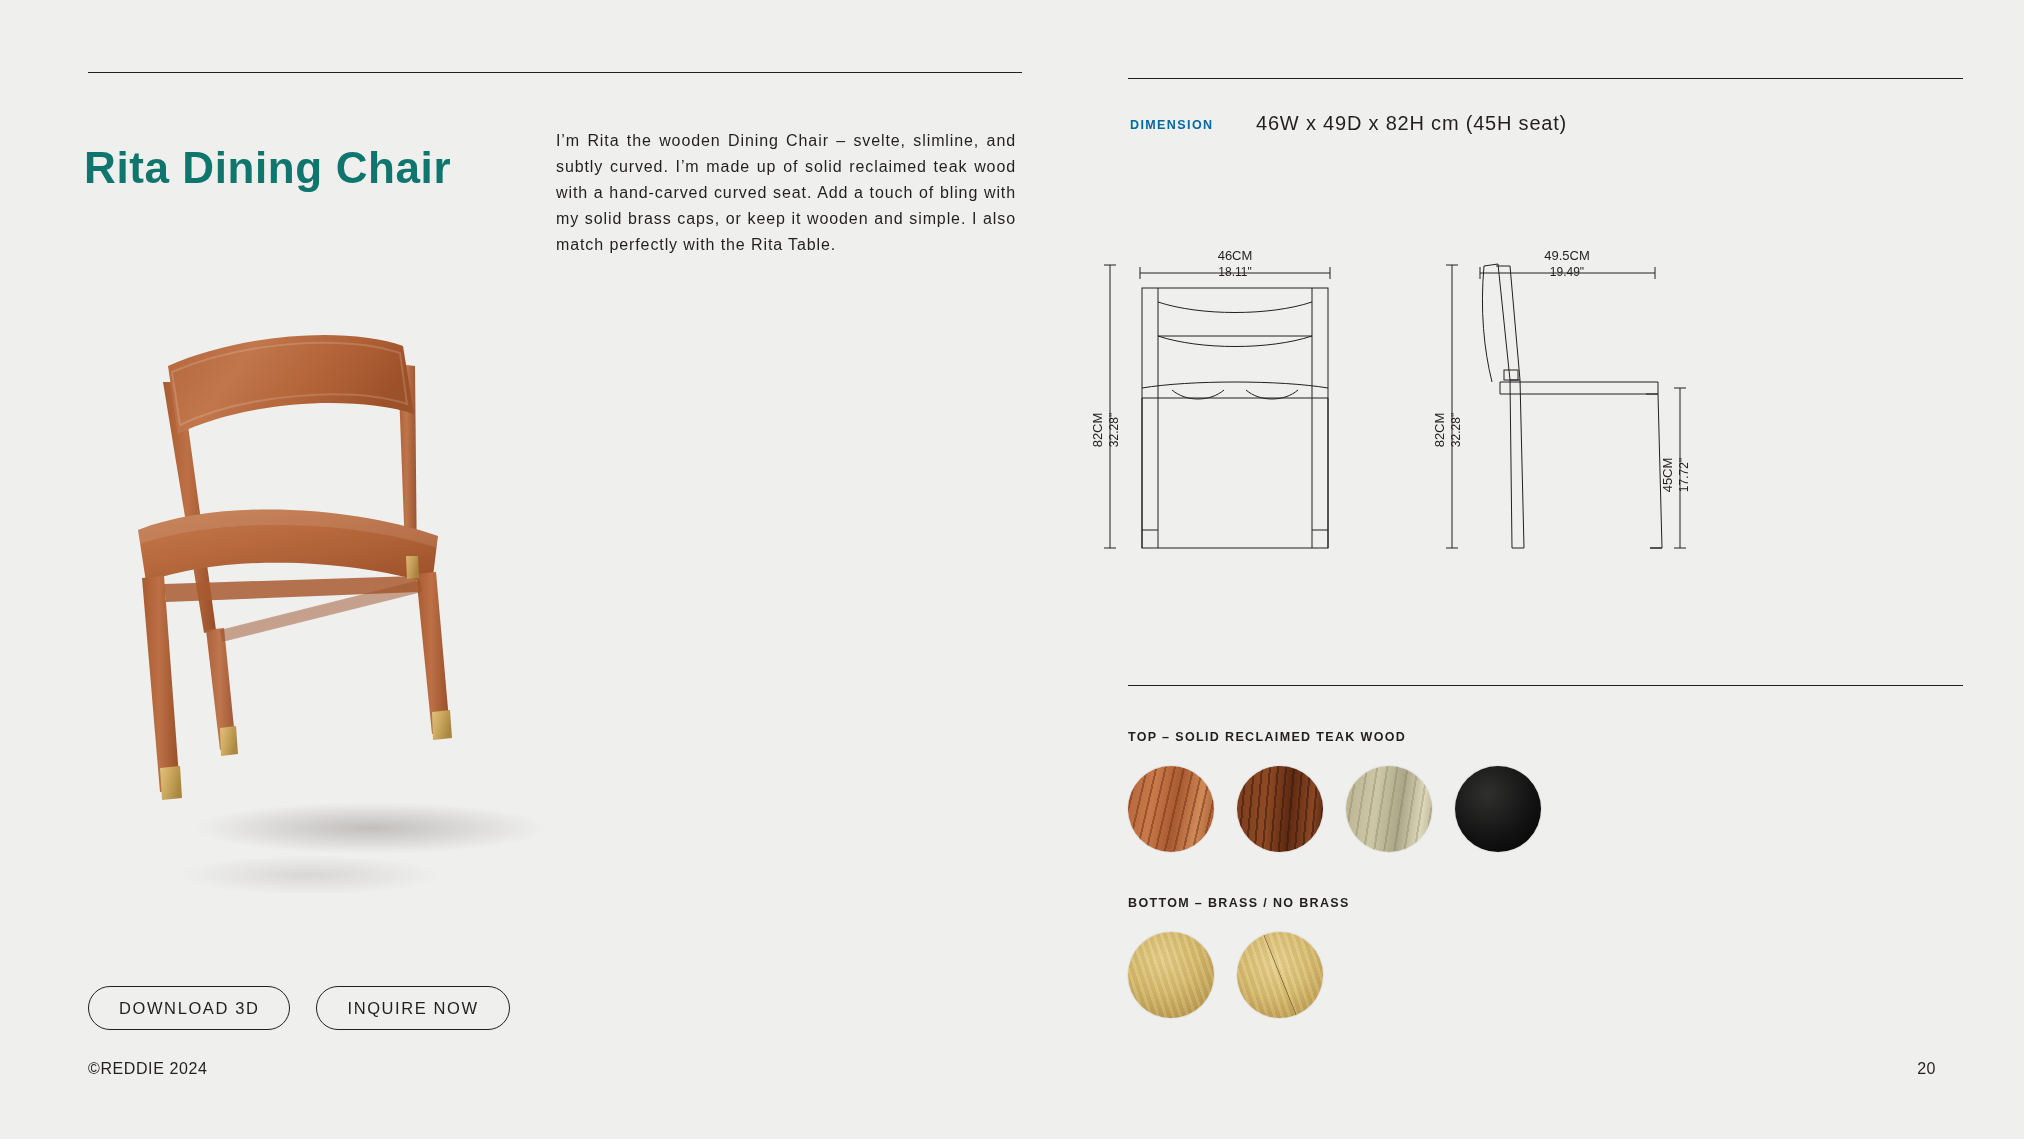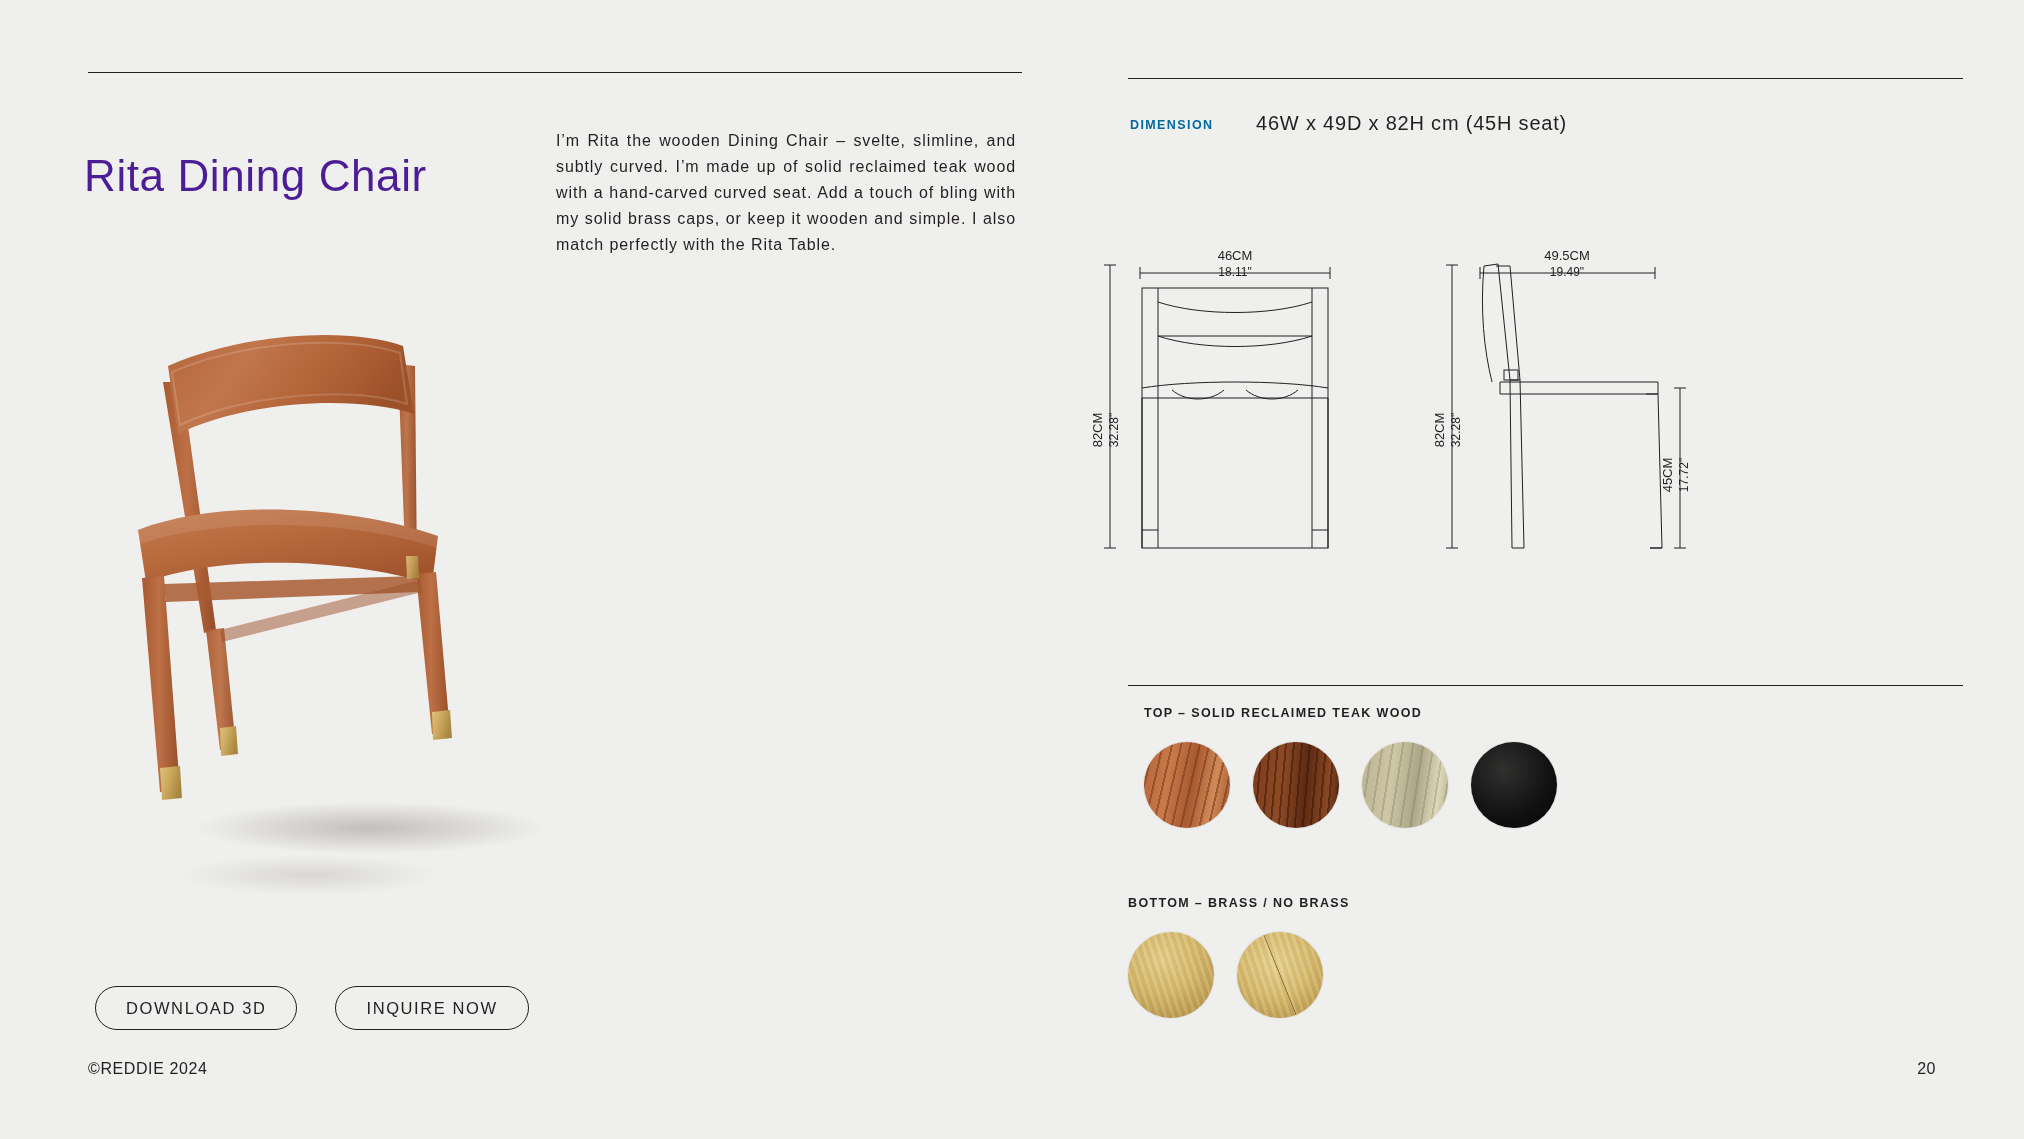--- a/index.html
+++ b/index.html
@@ -22,27 +22,27 @@
   }
   .rule {
     position: absolute;
     background: #231f20;
     height: 1px;
   }
   .left-rule-top { left: 88px; top: 72px; width: 934px; }
 
   .product-title {
     position: absolute;
-    left: 84px; top: 120px;
+    left: 84px; top: 112px;
     width: 420px;
     font-size: 44px;
     line-height: 1.22;
     letter-spacing: 0.6px;
-    font-weight: 400;
-    color: #4c1d95;
+    font-weight: 700;
+    color: #0f766e;
   }
 
   .product-desc {
     position: absolute;
     left: 556px; top: 112px;
     width: 460px;
     font-size: 16px;
     line-height: 1.63;
     letter-spacing: 0.9px;
     text-align: justify;
@@ -54,23 +54,23 @@
   .chair-wrap {
     position: absolute;
     left: 120px; top: 330px;
     width: 470px; height: 620px;
   }
   .chair-svg { display: block; width: 470px; height: 620px; }
 
   
   .btn-row {
     position: absolute;
-    left: 95px; top: 986px;
+    left: 88px; top: 986px;
     display: flex;
-    gap: 38px;
+    gap: 26px;
     align-items: flex-start;
   }
   .pill {
     border: 1.4px solid #231f20;
     border-radius: 40px;
     padding: 13px 30px 12px 30px;
     font-size: 16.5px;
     letter-spacing: 1.6px;
     color: #231f20;
     background: transparent;
@@ -333,21 +333,21 @@
 
     <text class="dim-txt" x="487" y="30" text-anchor="middle">49.5CM</text>
     <text class="dim-txt-sm" x="487" y="46" text-anchor="middle">19.49"</text>
     <text class="dim-txt" x="0" y="0" transform="translate(364,200) rotate(-90)" text-anchor="middle">82CM</text>
     <text class="dim-txt-sm" x="0" y="0" transform="translate(380,200) rotate(-90)" text-anchor="middle">32.28"</text>
     <text class="dim-txt" x="0" y="0" transform="translate(592,245) rotate(-90)" text-anchor="middle">45CM</text>
     <text class="dim-txt-sm" x="0" y="0" transform="translate(608,245) rotate(-90)" text-anchor="middle">17.72"</text>
   </svg>
 </div>
 
-<div class="swatch-section" style="left:1128px; top:706px;margin-left:16px;">
+<div class="swatch-section" style="left:1128px; top:730px;">
   <div class="swatch-heading">TOP – SOLID RECLAIMED TEAK WOOD</div>
   <div class="swatch-row">
     <div class="swatch sw-teak-light"></div>
     <div class="swatch sw-teak-dark"></div>
     <div class="swatch sw-ash"></div>
     <div class="swatch sw-black"></div>
   </div>
 </div>
 
 <div class="swatch-section" style="left:1128px; top:896px;">

